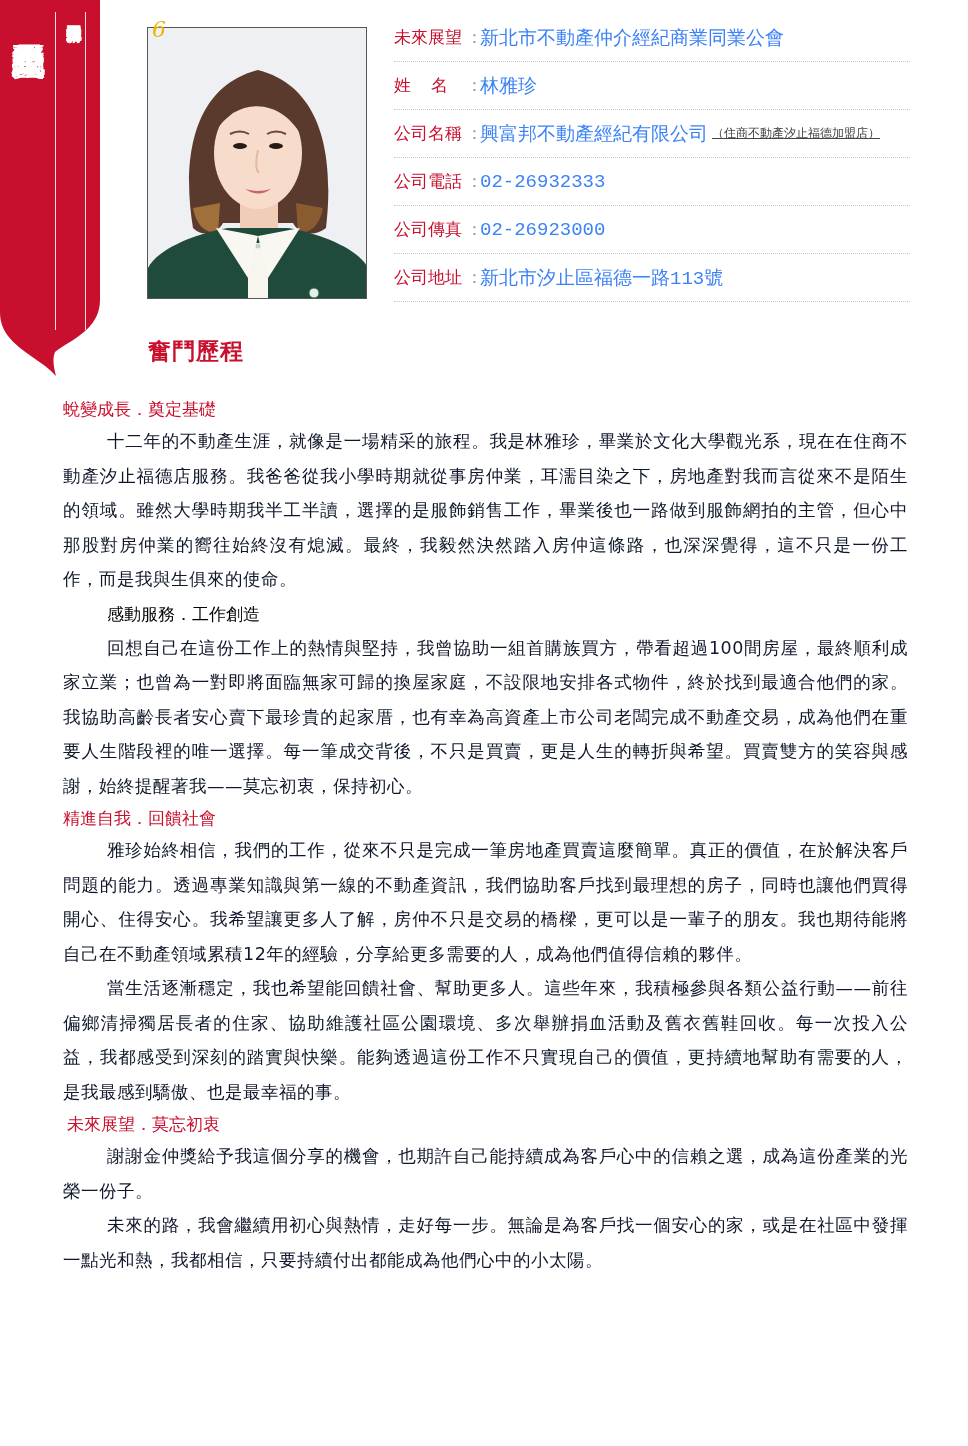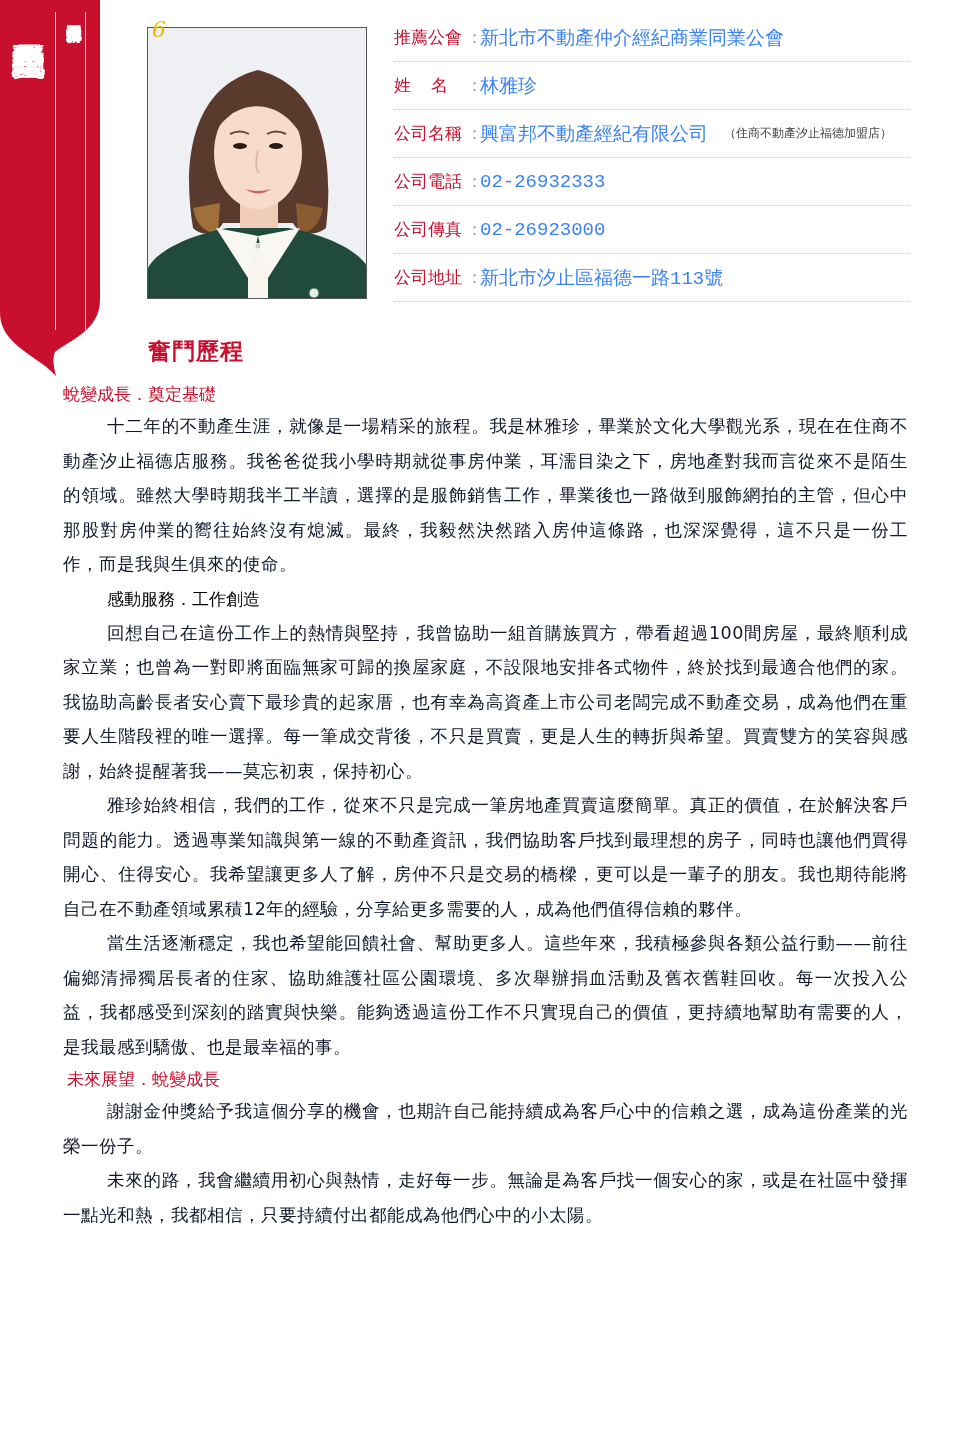--- a/index.html
+++ b/index.html
@@ -27,26 +27,26 @@
   .photo { position: absolute; left: 147px; top: 27px; width: 220px; height: 272px; border: 1px solid #555; overflow: hidden; background: #f1f1f2; }
   .photo svg { display: block; }
   .photo-mark { position: absolute; left: 152px; top: 17px; color: #f0b400; font-size: 22px; font-style: italic; font-family: "DejaVu Serif", serif; }
 
   
   .info { position: absolute; left: 394px; top: 14px; width: 516px; }
   .info-row { height: 48px; display: flex; align-items: center; border-bottom: 1px dotted #c8c8c8; }
   .info-label { color: #c8102e; font-size: 17px; width: 72px; white-space: nowrap; display: flex; justify-content: space-between; }
   .info-colon { color: #999; font-size: 17px; width: 14px; text-align: center; }
   .info-value { color: #3b82f6; font-size: 19px; white-space: nowrap; font-family: Liberation Mono, monospace; }
-  .info-note { color: #444; font-size: 12px; margin-left: 16px; white-space: nowrap; }
+  .info-note { color: #444; font-size: 12px; margin-left: 4px; white-space: nowrap; text-decoration: underline; }
 
   
   .section-title { position: absolute; left: 148px; top: 336px; color: #c8102e; font-size: 23px; font-weight: bold; letter-spacing: 1px; }
 
-  .story { position: absolute; left: 63px; top: 379px; width: 845px; }
+  .story { position: absolute; left: 63px; top: 394px; width: 845px; }
   .sub-head { color: #c8102e; font-size: 17px; line-height: 30px; height: 30px; white-space: nowrap; }
   .sub-head.indent-1 { padding-left: 4px; }
   .plain-head { color: #000000; font-size: 17px; line-height: 34px; text-indent: 44px; }
   .para { color: #0f172a; font-size: 17.5px; line-height: 34.5px; text-indent: 44px; text-align: justify; letter-spacing: 0.5px; }
 </style>
 </head>
 <body>
 
 <div class="banner">
   <svg class="shape" width="100" height="378" viewBox="0 0 100 378">
@@ -91,21 +91,21 @@
     <path d="M152 200 L110 208 L120 250 Z" fill="#f8f7f2"></path>
     <circle cx="110" cy="218" r="2.5" fill="#cccccc"></circle>
 
     <circle cx="166" cy="265" r="5" fill="#e6eee8" stroke="#2d6b4a"></circle>
   </svg>
 </div>
 <div class="photo-mark">6</div>
 
 <div class="info">
   <div class="info-row">
-    <span class="info-label">推薦公會</span>
+    <span class="info-label">未來展望</span>
     <span class="info-colon">：</span>
     <span class="info-value">新北市不動產仲介經紀商業同業公會</span>
   </div>
   <div class="info-row">
     <span class="info-label" style="display:block;text-align:right;">
       <span style="letter-spacing:20px;">姓名</span>
     </span>
     <span class="info-colon">：</span>
     <span class="info-value">林雅珍</span>
   </div>
@@ -132,18 +132,19 @@
   </div>
 </div>
 
 <div class="section-title">奮鬥歷程</div>
 
 <div class="story">
   <div class="sub-head">蛻變成長．奠定基礎</div>
   <p class="para">十二年的不動產生涯，就像是一場精采的旅程。我是林雅珍，畢業於文化大學觀光系，現在在住商不動產汐止福德店服務。我爸爸從我小學時期就從事房仲業，耳濡目染之下，房地產對我而言從來不是陌生的領域。雖然大學時期我半工半讀，選擇的是服飾銷售工作，畢業後也一路做到服飾網拍的主管，但心中那股對房仲業的嚮往始終沒有熄滅。最終，我毅然決然踏入房仲這條路，也深深覺得，這不只是一份工作，而是我與生俱來的使命。</p>
   <div class="plain-head">感動服務．工作創造</div>
   <p class="para">回想自己在這份工作上的熱情與堅持，我曾協助一組首購族買方，帶看超過100間房屋，最終順利成家立業；也曾為一對即將面臨無家可歸的換屋家庭，不設限地安排各式物件，終於找到最適合他們的家。我協助高齡長者安心賣下最珍貴的起家厝，也有幸為高資產上市公司老闆完成不動產交易，成為他們在重要人生階段裡的唯一選擇。每一筆成交背後，不只是買賣，更是人生的轉折與希望。買賣雙方的笑容與感謝，始終提醒著我——莫忘初衷，保持初心。</p>
+  <div class="sub-head">精進自我．回饋社會</div>
   <p class="para">雅珍始終相信，我們的工作，從來不只是完成一筆房地產買賣這麼簡單。真正的價值，在於解決客戶問題的能力。透過專業知識與第一線的不動產資訊，我們協助客戶找到最理想的房子，同時也讓他們買得開心、住得安心。我希望讓更多人了解，房仲不只是交易的橋樑，更可以是一輩子的朋友。我也期待能將自己在不動產領域累積12年的經驗，分享給更多需要的人，成為他們值得信賴的夥伴。</p>
   <p class="para">當生活逐漸穩定，我也希望能回饋社會、幫助更多人。這些年來，我積極參與各類公益行動——前往偏鄉清掃獨居長者的住家、協助維護社區公園環境、多次舉辦捐血活動及舊衣舊鞋回收。每一次投入公益，我都感受到深刻的踏實與快樂。能夠透過這份工作不只實現自己的價值，更持續地幫助有需要的人，是我最感到驕傲、也是最幸福的事。</p>
-  <div class="sub-head indent-1">未來展望．蛻變成長</div>
+  <div class="sub-head indent-1">未來展望．莫忘初衷</div>
   <p class="para">謝謝金仲獎給予我這個分享的機會，也期許自己能持續成為客戶心中的信賴之選，成為這份產業的光榮一份子。</p>
   <p class="para">未來的路，我會繼續用初心與熱情，走好每一步。無論是為客戶找一個安心的家，或是在社區中發揮一點光和熱，我都相信，只要持續付出都能成為他們心中的小太陽。</p>
 </div>
 
 </body></html>

